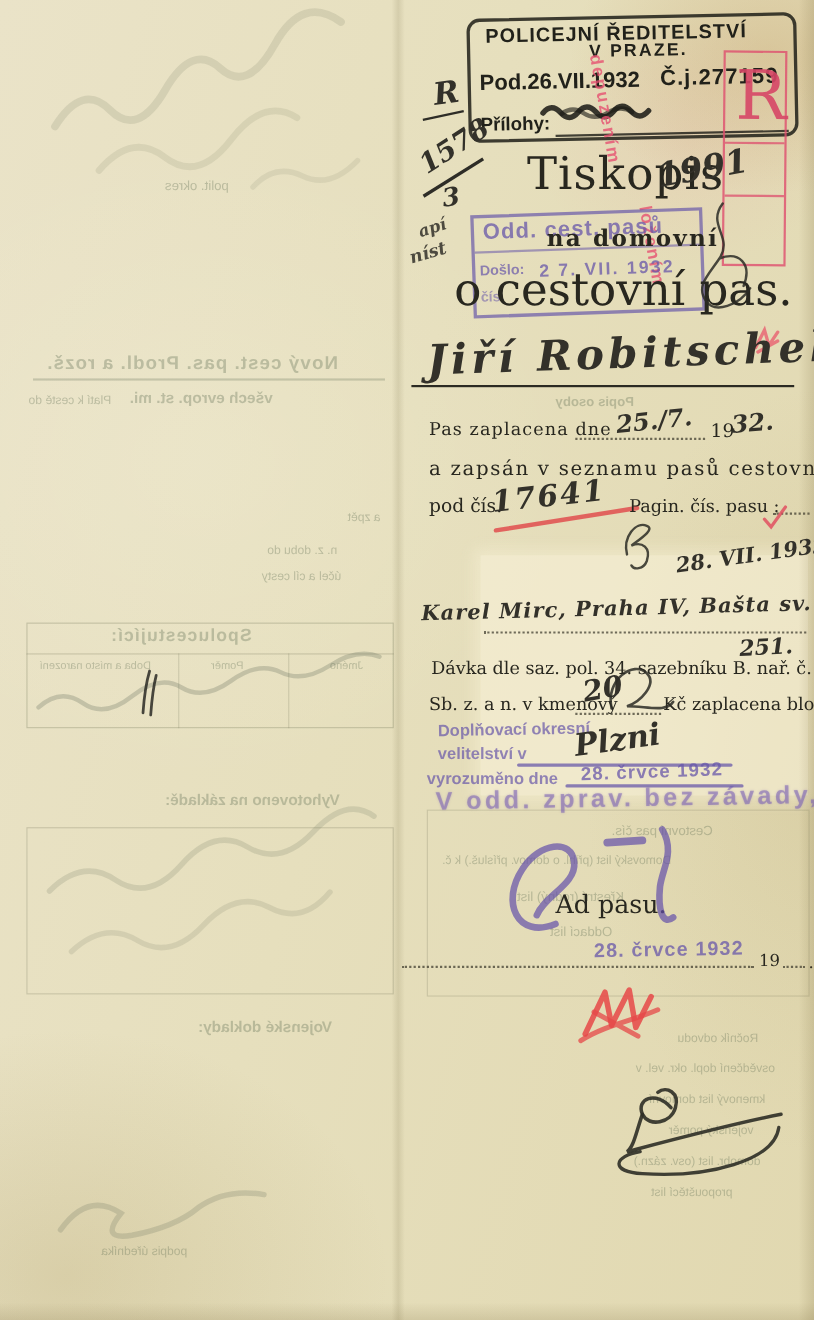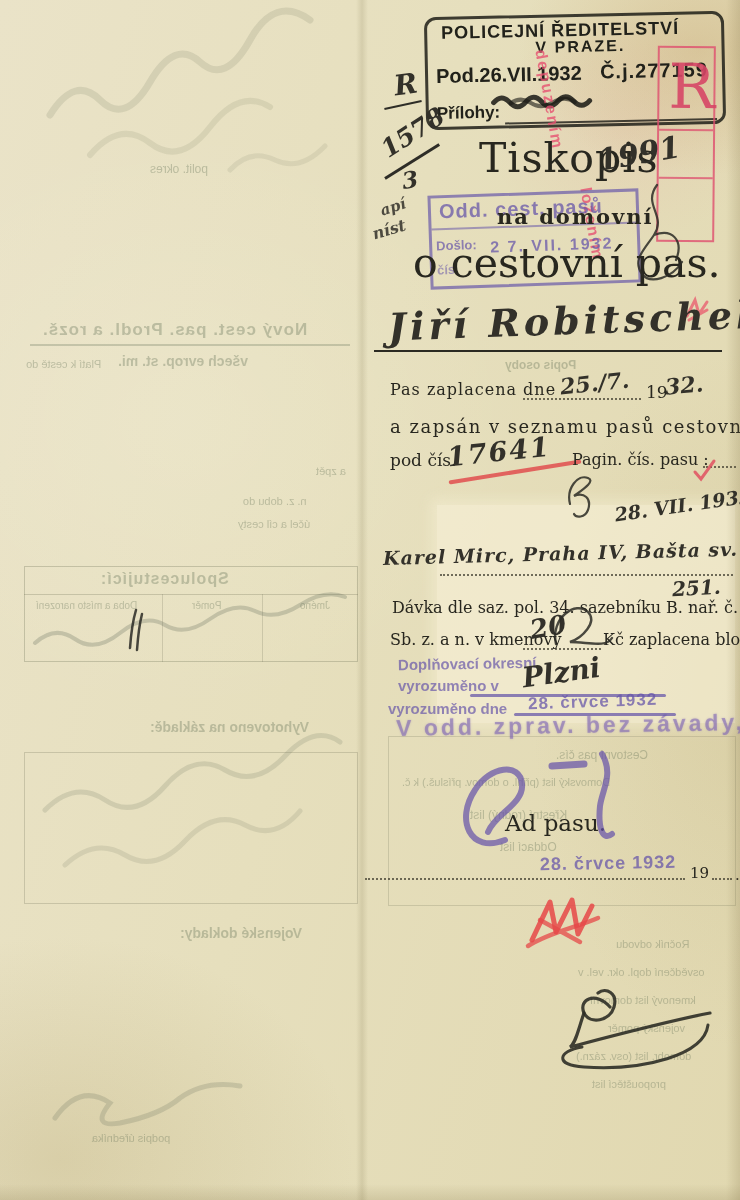--- a/index.html
+++ b/index.html
@@ -171,21 +171,21 @@
   <span class="a print nw" style="left:392px;top:598px;font-size:16px;z-index:4">Dávka dle saz. pol. 34. sazebníku B. nař. č. 163/25</span>
   <span class="a print nw" style="left:390px;top:630px;font-size:16px;z-index:4">Sb. z. a n. v kmenový</span>
   <div class="a dotline" style="left:523px;top:648px;width:78px;z-index:4"></div>
   <span class="a hand nw" style="left:530px;top:612px;font-size:26px;transform:rotate(-10deg);z-index:5">20</span>
   <svg class="a" style="left:548px;top:598px;z-index:5" width="72" height="58">
     <path d="M8,46 C2,20 28,2 40,14 C50,24 34,40 22,44 C40,44 58,50 64,40" fill="none" stroke="rgba(44,43,38,.85)" stroke-width="2.4" stroke-linecap="round"></path>
   </svg>
   <span class="a print nw" style="left:603px;top:630px;font-size:16px;z-index:4">Kč zaplacena blokem.</span>
 
   <span class="a purple nw" style="left:398px;top:655px;font-size:15px;transform:rotate(-1deg);opacity:.8;z-index:5">Doplňovací okresní</span>
-  <span class="a purple nw" style="left:398px;top:677px;font-size:15px;opacity:.8;z-index:5">vyrozuměno v</span>
+  <span class="a purple nw" style="left:398px;top:677px;font-size:15px;opacity:.8;z-index:5">velitelství v</span>
   <span class="a hand nw" style="left:522px;top:656px;font-size:28px;transform:rotate(-8deg);z-index:6">Plzni</span>
   <div class="a" style="left:470px;top:694px;width:196px;height:3px;background:rgba(104,88,170,.75);border-radius:2px;z-index:5"></div>
   <span class="a purple nw" style="left:388px;top:700px;font-size:15px;opacity:.8;z-index:5">vyrozuměno dne</span>
   <span class="a purple nw" style="left:528px;top:692px;font-size:17px;letter-spacing:1px;transform:rotate(-2deg);opacity:.85;z-index:6">28. črvce 1932</span>
   <div class="a" style="left:514px;top:713px;width:162px;height:3px;background:rgba(104,88,170,.75);border-radius:2px;z-index:5"></div>
 
   <span class="a sans nw" style="left:396px;top:712px;font-size:23px;font-weight:bold;letter-spacing:3px;color:rgba(122,96,180,.5);transform:rotate(-1deg);text-shadow:0 0 2px rgba(122,96,180,.35);z-index:4">V odd. zprav. bez závady,</span>
 
   <svg class="a" style="left:450px;top:742px;z-index:5" width="215" height="118">
     <path d="M55,98 C20,112 5,78 25,48 C40,24 70,20 72,42 C74,62 45,72 38,90" fill="none" stroke="rgba(100,80,170,.7)" stroke-width="6" stroke-linecap="round"></path>

